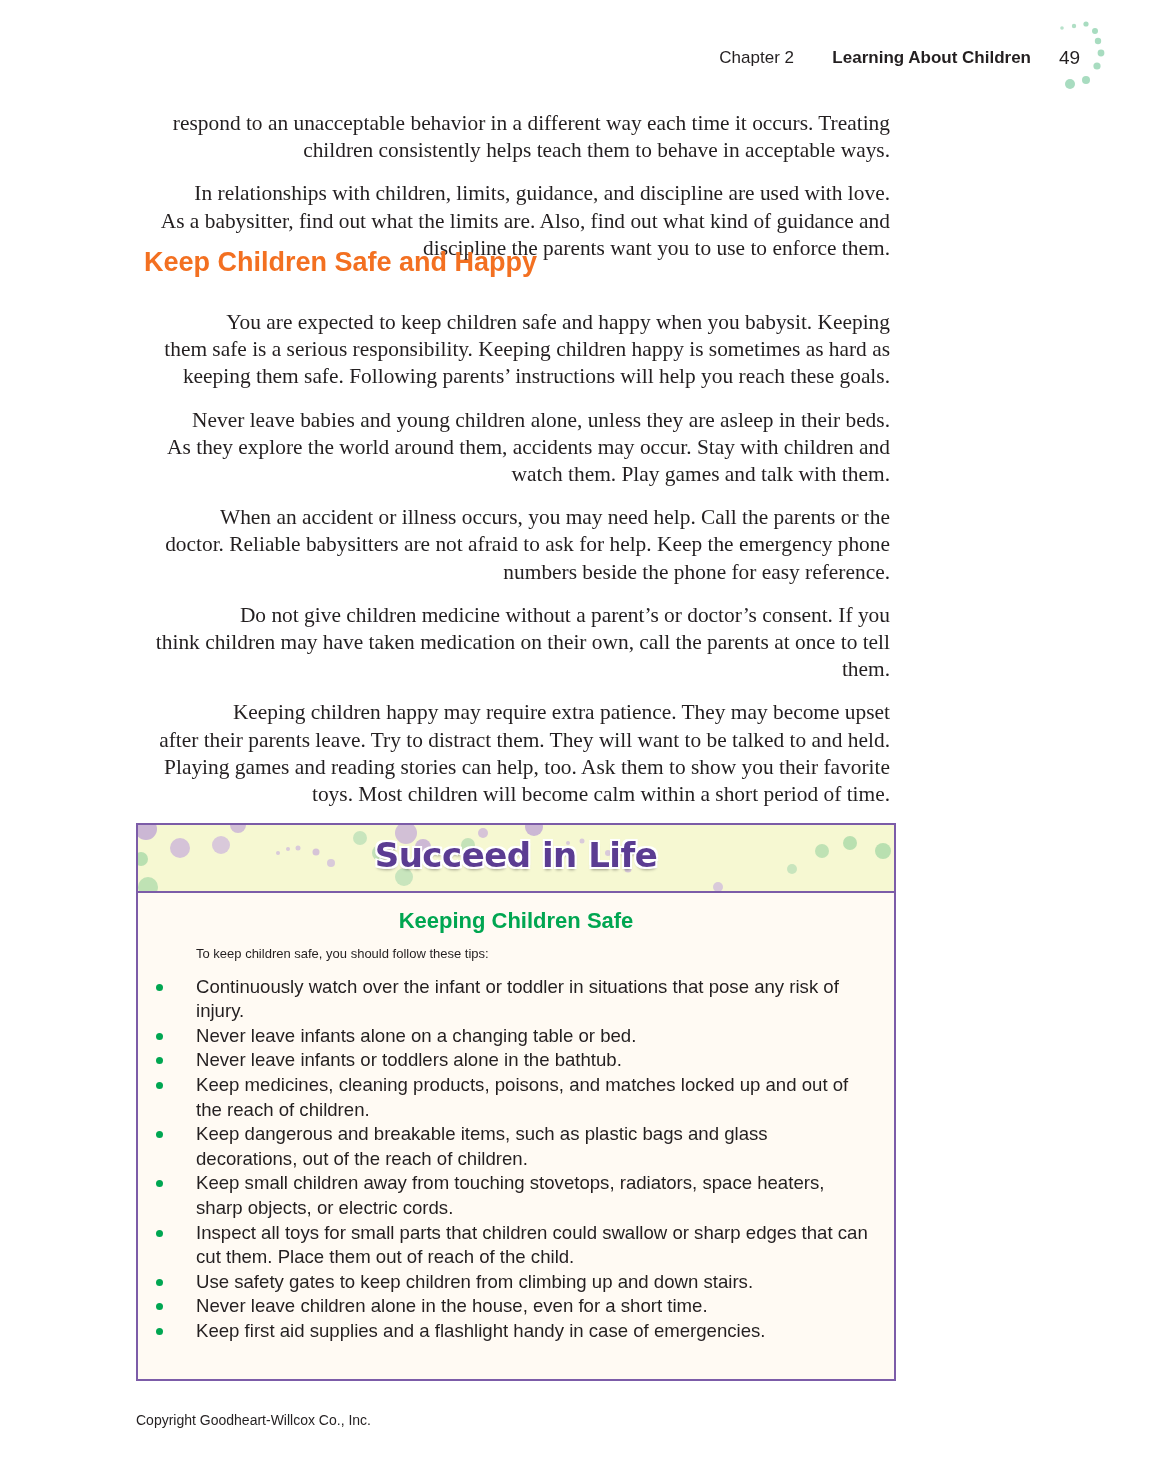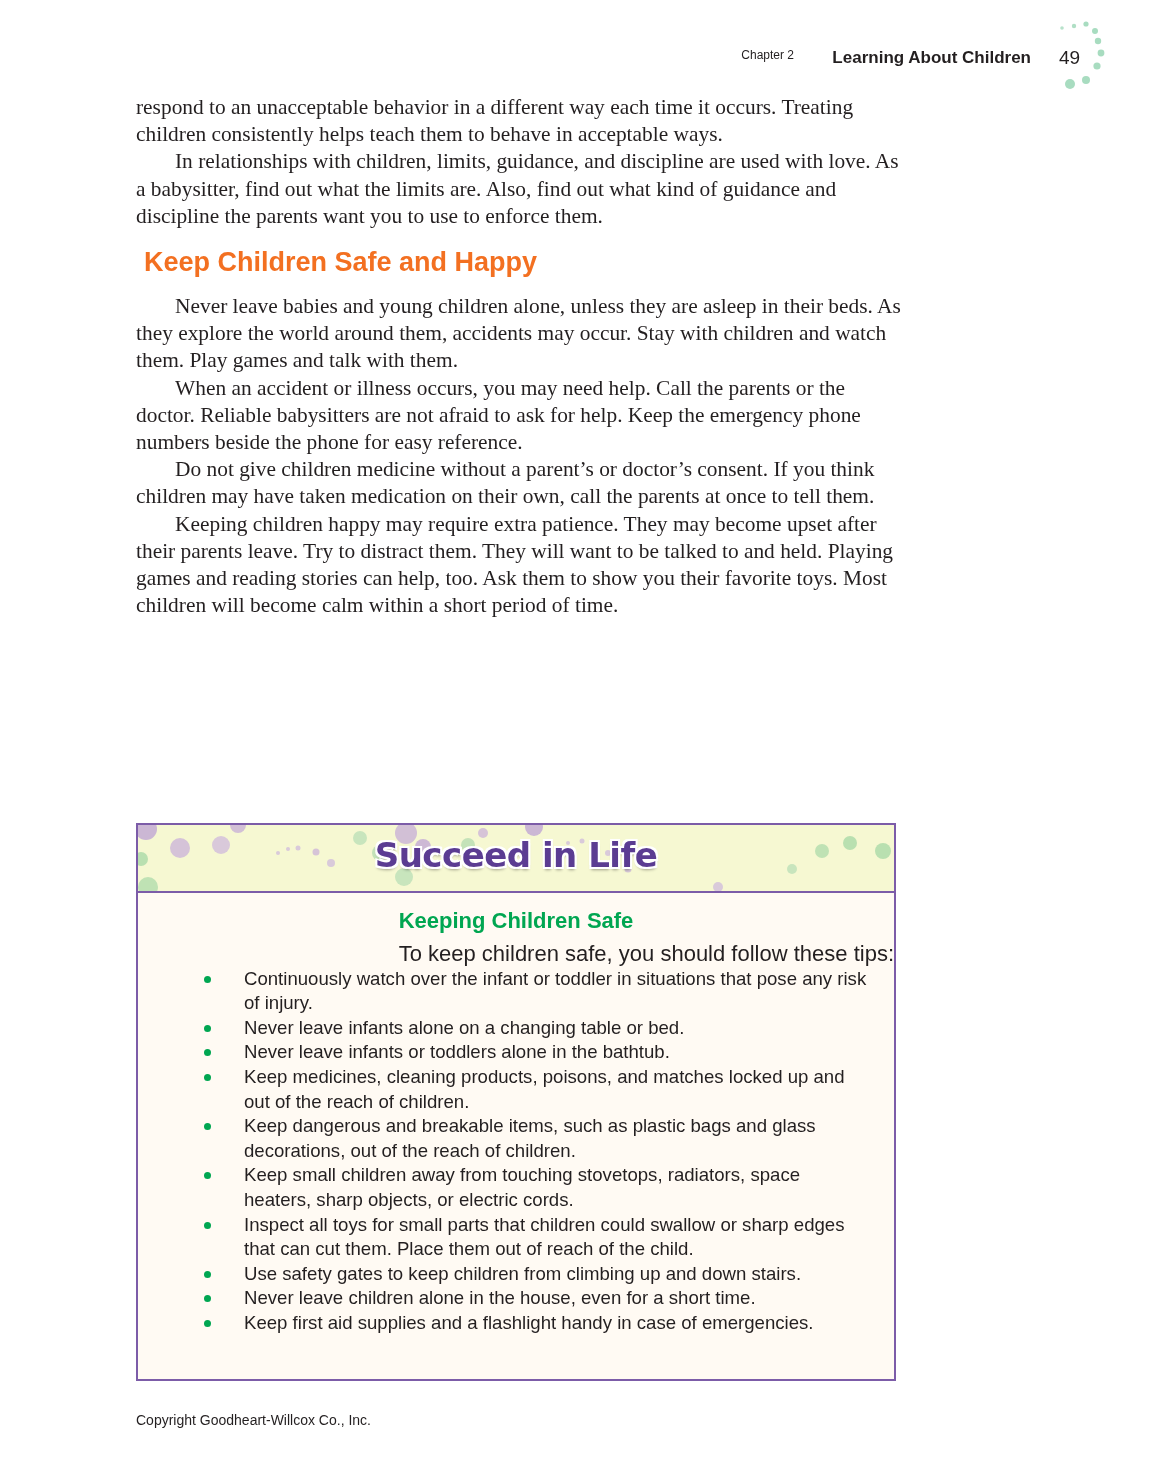--- a/index.html
+++ b/index.html
@@ -1,29 +1,29 @@
 <!DOCTYPE html>
 <html><head>
   <meta charset="utf-8">
   <style>
     html, body { margin: 0; padding: 0; background: #ffffff; }
     body { width: 1154px; height: 1477px; position: relative; overflow: hidden; }
     .header {
       position: absolute; top: 46px; right: 0; left: 0; height: 26px;
       font-family: "Liberation Sans", sans-serif; color: #231f20;
     }
-    .header .chapter { position: absolute; right: 360px; top: 2px; font-size: 12px; }
+    .header .chapter { position: absolute; right: 360px; top: 2px; font-size: 17px; }
     .header .title { position: absolute; right: 123px; top: 2px; font-size: 17px; font-weight: bold; }
     .header .pageno { position: absolute; left: 1059px; top: 1px; font-size: 19px; font-weight: normal; }
     .dots { position: absolute; left: 1055px; top: 20px; width: 60px; height: 75px; }
     .body-text {
       position: absolute; left: 136px; width: 770px;
       font-family: "Liberation Serif", serif; font-size: 21.4px; line-height: 27.2px; color: #231f20;
     }
-    .body-text p { margin: 0; }
+    .body-text p { margin: 16px; text-align: right; }
     .body-text p.indent { text-indent: 39px; }
     .h2 {
       position: absolute; left: 136px; top: 247px;
       font-family: "Liberation Sans", sans-serif; font-weight: bold; font-size: 27px; color: #f37021; margin-left: 8px;
     }
     .box {
       position: absolute; left: 136px; top: 823px; width: 756px; height: 554px;
       border: 2px solid #7c5ca8; background: #fffaf3;
     }
     .banner {
@@ -34,27 +34,27 @@
       position: absolute; left: 0; right: 0; top: 10px; text-align: center;
       font-family: "DejaVu Sans", sans-serif; font-weight: bold; font-size: 34px; color: #5b3c92;
       letter-spacing: -0.5px;
       text-shadow: -2px -2px 0 #fff, 2px -2px 0 #fff, -2px 2px 0 #fff, 2px 2px 0 #fff, 0 3px 3px rgba(0,0,0,0.35);
     }
     .box-title {
       text-align: center; margin-top: 15px;
       font-family: "Liberation Sans", sans-serif; font-weight: bold; font-size: 22px; color: #00a651;
     }
     .box-intro {
-      margin: 8px 0 0 58px;
-      font-family: "Liberation Sans", sans-serif; font-size: 22px; line-height: 24.6px; color: #231f20; text-align: right;
+      margin: 8px 0 8px 58px;
+      font-family: "Liberation Sans", sans-serif; font-size: 13px; line-height: 24.6px; color: #231f20;
     }
     ul.tips { list-style: none; margin: 0; padding: 0; }
     ul.tips li {
       position: relative; padding-left: 58px; padding-right: 24px;
-      font-family: "Liberation Sans", sans-serif; font-size: 18.6px; line-height: 24.6px; color: #231f20; margin-left: 48px;
+      font-family: "Liberation Sans", sans-serif; font-size: 18.6px; line-height: 24.6px; color: #231f20;
     }
     ul.tips li .bullet {
       position: absolute; left: 18px; top: 9px; width: 7px; height: 7px; border-radius: 50%; background: #00a651;
     }
     .footer {
       position: absolute; left: 136px; top: 1412px;
       font-family: "Liberation Sans", sans-serif; font-size: 14px; color: #231f20;
     }
   </style>
 </head>
@@ -78,20 +78,21 @@
 </svg>
 
 <div class="body-text" style="top:94px;">
   <p>respond to an unacceptable behavior in a different way each time it occurs. Treating children consistently helps teach them to behave in acceptable ways.</p>
   <p class="indent">In relationships with children, limits, guidance, and discipline are used with love. As a babysitter, find out what the limits are. Also, find out what kind of guidance and discipline the parents want you to use to enforce them.</p>
 </div>
 
 <div class="h2">Keep Children Safe and Happy</div>
 
 <div class="body-text" style="top:293px;">
+  <p class="indent">You are expected to keep children safe and happy when you babysit. Keeping them safe is a serious responsibility. Keeping children happy is sometimes as hard as keeping them safe. Following parents’ instructions will help you reach these goals.</p>
   <p class="indent">Never leave babies and young children alone, unless they are asleep in their beds. As they explore the world around them, accidents may occur. Stay with children and watch them. Play games and talk with them.</p>
   <p class="indent">When an accident or illness occurs, you may need help. Call the parents or the doctor. Reliable babysitters are not afraid to ask for help. Keep the emergency phone numbers beside the phone for easy reference.</p>
   <p class="indent">Do not give children medicine without a parent’s or doctor’s consent. If you think children may have taken medication on their own, call the parents at once to tell them.</p>
   <p class="indent">Keeping children happy may require extra patience. They may become upset after their parents leave. Try to distract them. They will want to be talked to and held. Playing games and reading stories can help, too. Ask them to show you their favorite toys. Most children will become calm within a short period of time.</p>
 </div>
 
 <div class="box">
   <div class="banner">
     <svg width="756" height="66" viewBox="0 0 756 66">
       <circle cx="8" cy="4" r="11" fill="#cbb7d4"></circle>

